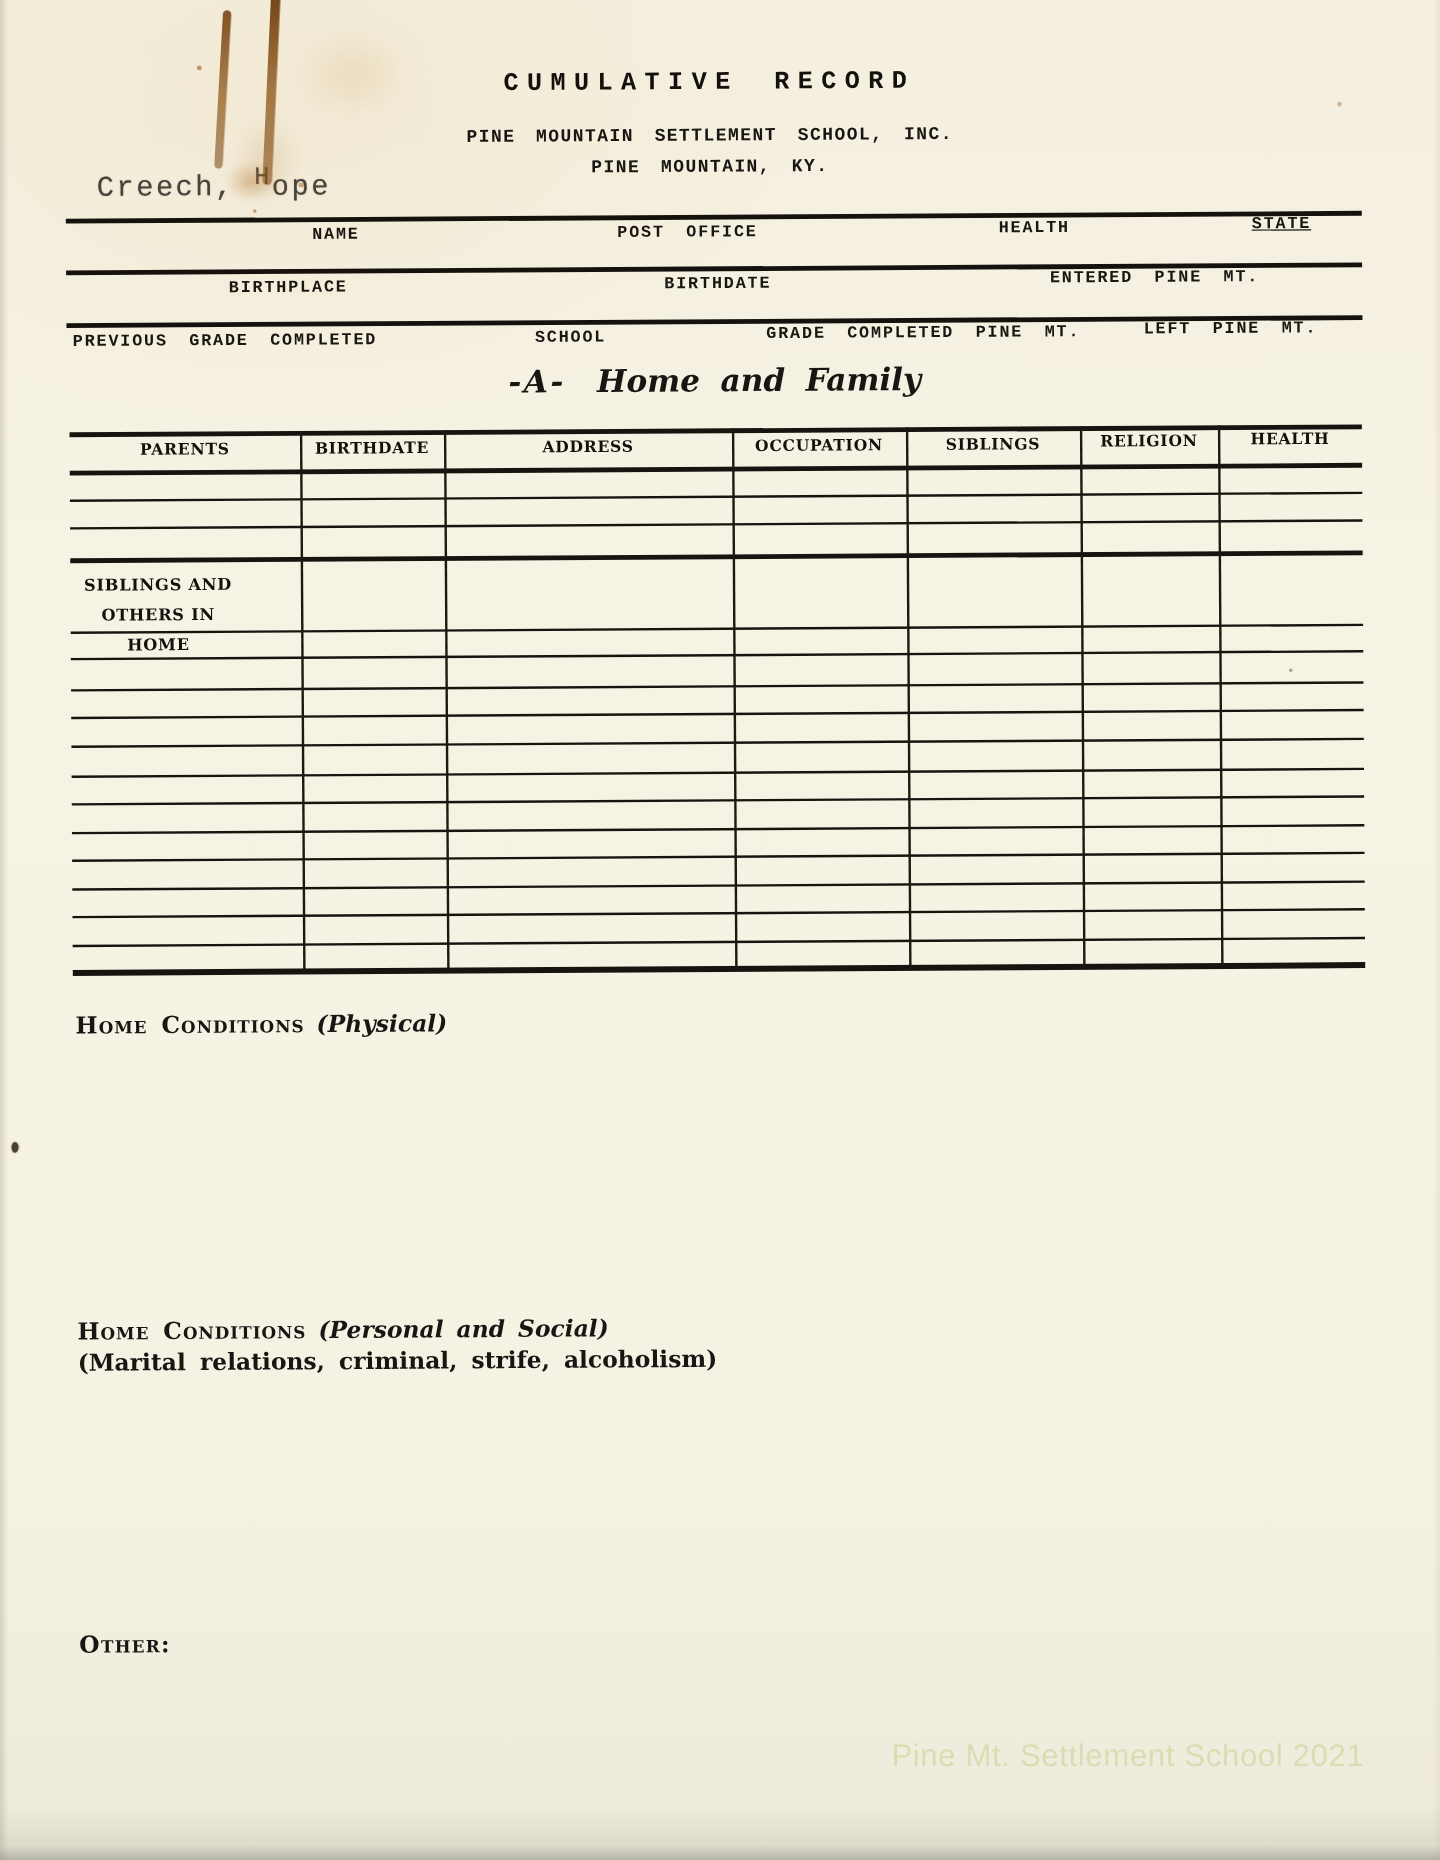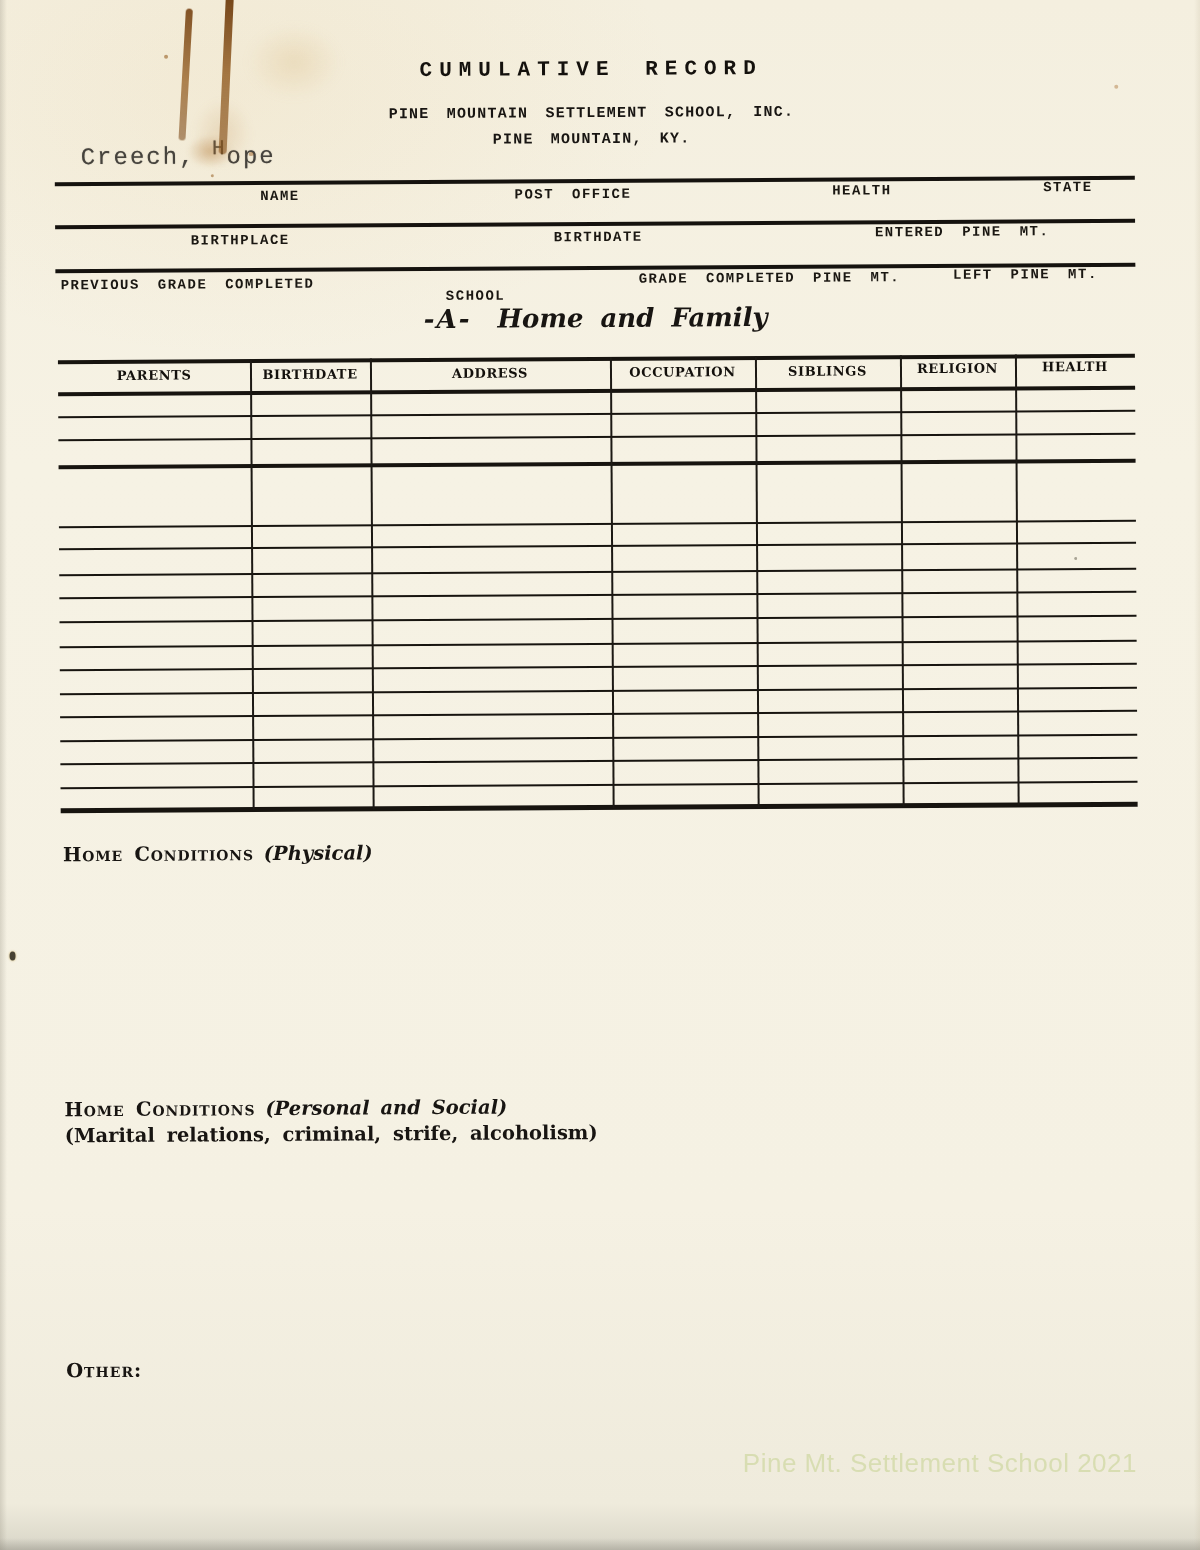--- a/index.html
+++ b/index.html
@@ -106,30 +106,30 @@
     <div class="speck" style="left:252px;top:150px;width:5px;height:4px;background:rgba(160,100,40,0.5);"></div>
     <div class="speck" style="left:214px;top:172px;width:3px;height:3px;background:rgba(150,95,35,0.55);"></div>
     <div class="speck" style="left:1118px;top:88px;width:4px;height:4px;background:rgba(170,115,55,0.45);"></div>
     <div class="speck" style="left:8px;top:948px;width:6px;height:9px;background:rgba(40,35,20,0.85);box-shadow:0 0 2px rgba(180,140,40,0.8);"></div>
     <div class="speck" style="left:1075px;top:560px;width:3px;height:3px;background:rgba(90,85,70,0.5);"></div>
 
     <div class="rule th" style="left:58px;top:179px;width:1080px;"></div>
     <span class="mono flabel" style="left:240px;top:186px;margin-left:43px;">NAME</span>
     <span class="mono flabel" style="left:576px;top:186px;">POST OFFICE</span>
     <span class="mono flabel" style="left:865px;top:184px;">HEALTH</span>
-    <span class="mono flabel" style="left:1071px;top:182px;">STATE</span>
+    <span class="mono flabel" style="left:1071px;top:182px;text-decoration:underline;">STATE</span>
 
     <div class="rule th" style="left:58px;top:222px;width:1080px;"></div>
     <span class="mono flabel" style="left:243px;top:230px;">BIRTHPLACE</span>
     <span class="mono flabel" style="left:601px;top:229px;">BIRTHDATE</span>
     <span class="mono flabel" style="left:965px;top:226px;">ENTERED PINE MT.</span>
 
     <div class="rule th" style="left:58px;top:266px;width:1080px;"></div>
     <span class="mono flabel" style="left:190px;top:274px;">PREVIOUS GRADE COMPLETED</span>
-    <span class="mono flabel" style="left:478px;top:273px;margin-top:14px;">SCHOOL</span>
+    <span class="mono flabel" style="left:478px;top:273px;">SCHOOL</span>
     <span class="mono flabel" style="left:772px;top:271px;">GRADE COMPLETED PINE MT.</span>
     <span class="mono flabel" style="left:1028px;top:269px;text-align:center;">LEFT PINE MT.</span>
 
     <div class="abs section-head"><span class="marker">-A-</span><span>Home and Family</span></div>
 
     <div class="tbl">
 
       <div class="hl" style="top:0;height:4px;"></div>
       <div class="hl" style="top:32px;height:3.5px;"></div>
       <div class="hl" style="top:56px;height:2px;"></div>
@@ -157,20 +157,24 @@
       <div class="vl" style="left:957px;"></div>
 
       <div class="thead-cell" style="left:0;width:192px;">PARENTS</div>
       <div class="thead-cell" style="left:192px;width:120px;">BIRTHDATE</div>
       <div class="thead-cell" style="left:312px;width:240px;">ADDRESS</div>
       <div class="thead-cell" style="left:552px;width:145px;">OCCUPATION</div>
       <div class="thead-cell" style="left:697px;width:145px;">SIBLINGS</div>
       <div class="thead-cell" style="left:842px;width:115px;top:6px;">RELIGION</div>
       <div class="thead-cell" style="left:957px;width:120px;top:5px;">HEALTH</div>
 
+      <div class="sib-label">
+        <div>SIBLINGS AND</div>
+        <div>OTHERS IN HOME</div>
+      </div>
     </div>
 
     <div class="hc" style="top:840px;"><span class="sc">Home Conditions</span><span class="qual">(Physical)</span></div>
 
     <div class="hc" style="top:1095px;"><span class="sc">Home Conditions</span><span class="qual">(Personal and Social)</span></div>
     <div class="hc-sub" style="top:1121px;">(Marital relations, criminal, strife, alcoholism)</div>
 
     <div class="other">Other:</div>
   </div>
 

